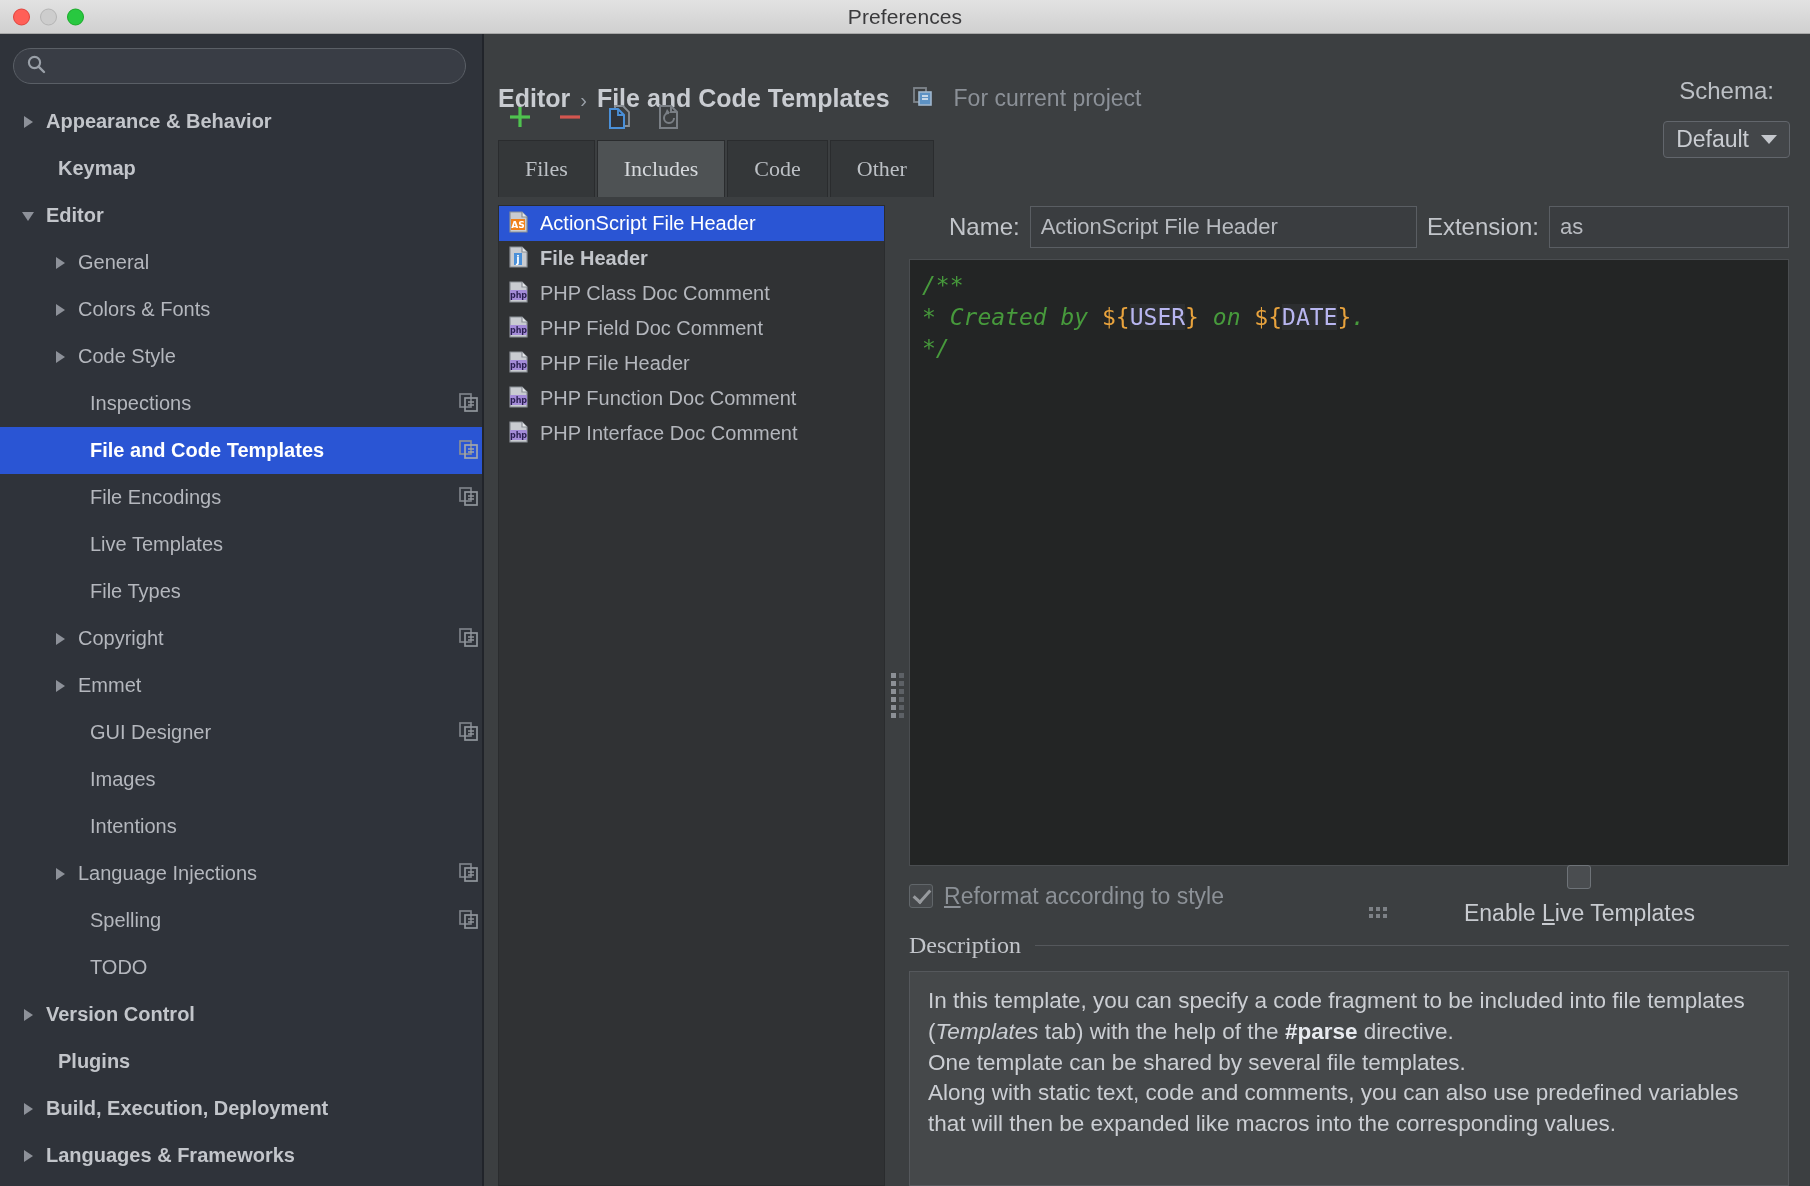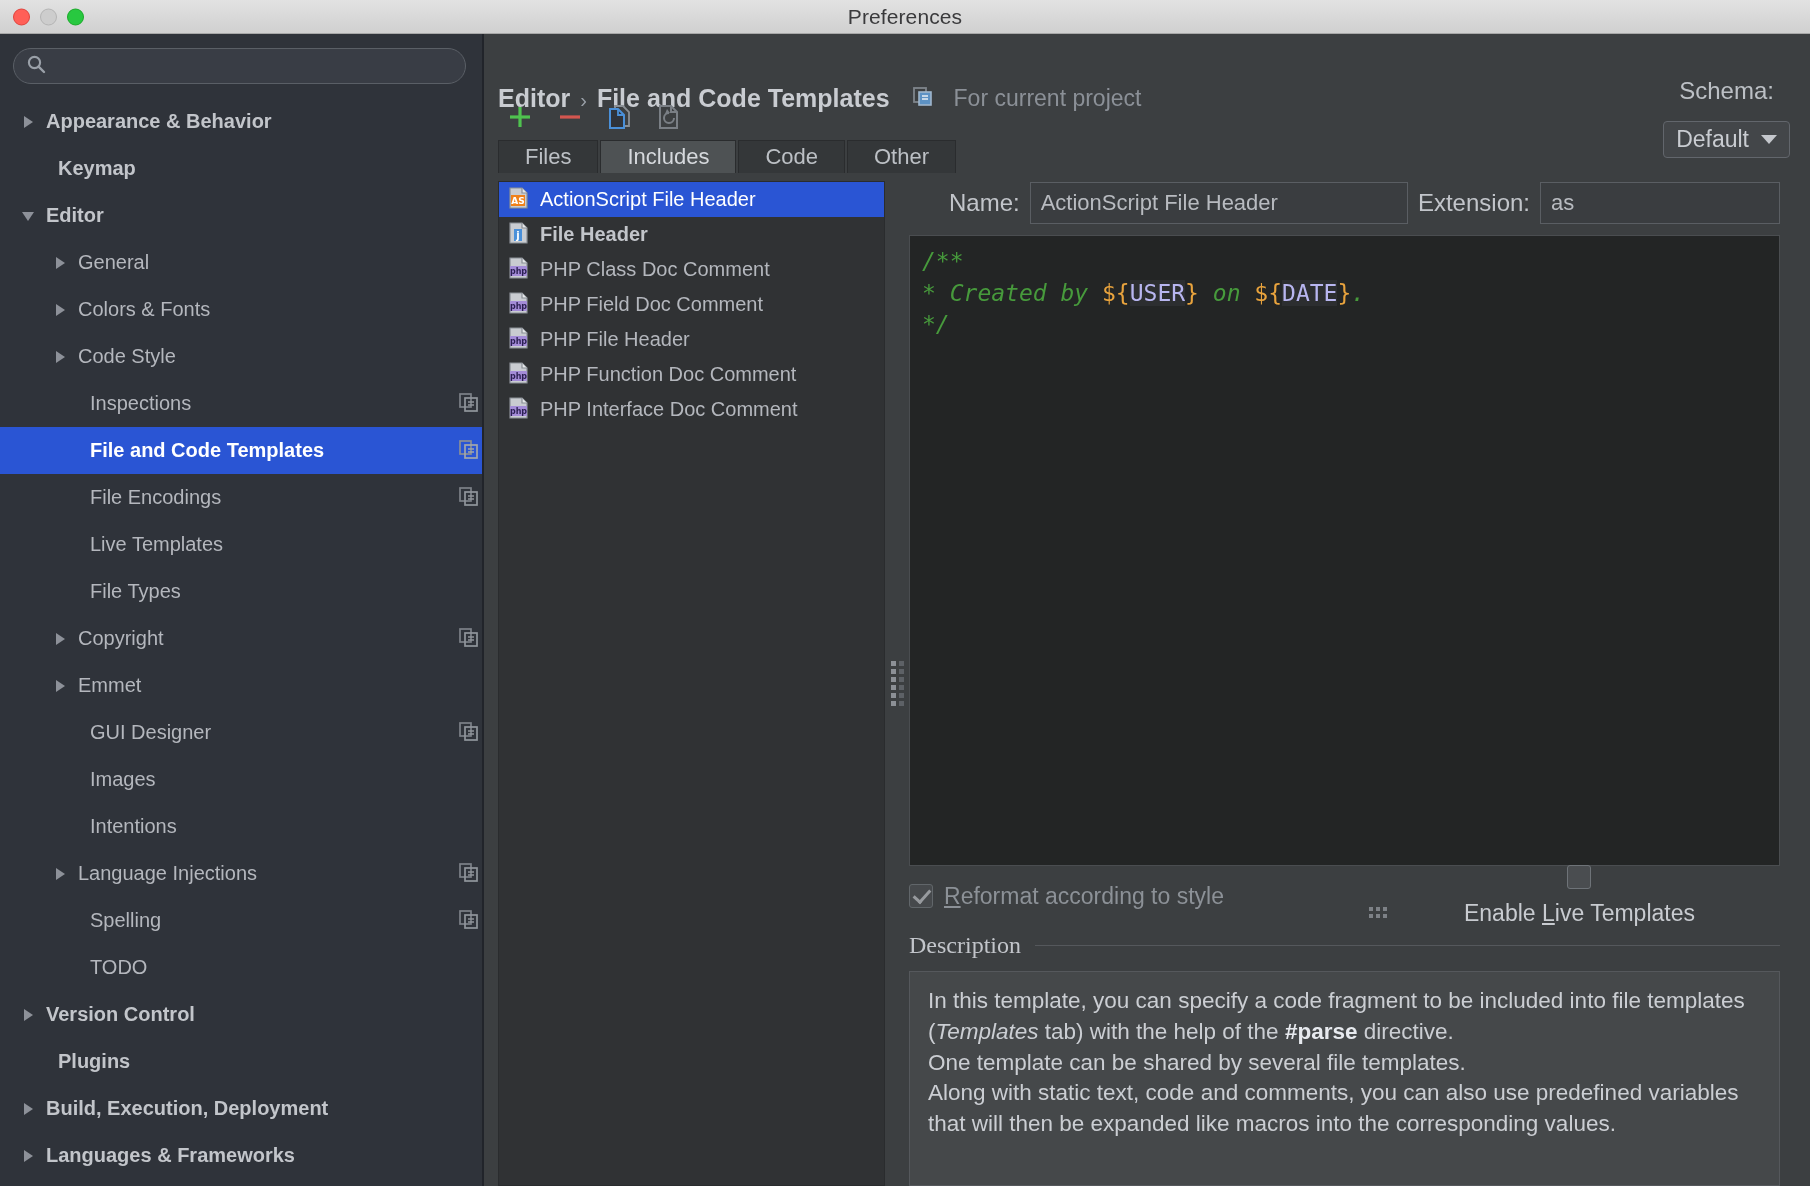--- a/index.html
+++ b/index.html
@@ -117,28 +117,28 @@
     border: 1px solid #62666c; border-radius: 4px; background: #434649;
     padding: 4px 12px; display: flex; align-items: center; gap: 12px;
     cursor: pointer; min-width: 122px;
   }
   #schema-value { font-size: 23px; color: #c9ccd1; }
   .caret { width: 0; height: 0; border-left: 8px solid transparent; border-right: 8px solid transparent; border-top: 9px solid #c4c7cc; }
 
   
   #tabs { display: flex; padding-left: 14px; margin-top: 4px; }
   .tab {
-    padding: 3px 26px; font-size: 22px; color: #bcc0c5;
+    padding: 15px 26px; font-size: 22px; color: #bcc0c5;
     background: #343739; border: 1px solid #2a2c2e; border-bottom: none;
-    margin-right: 2px; cursor: pointer;
+    margin-right: 2px; cursor: pointer; font-family: Liberation Serif, serif;
   }
   .tab.active { background: #4e5254; color: #d6d9dd; }
 
   
-  #content { flex: 1; display: flex; min-height: 0; padding: 8px 16px 0 0; }
+  #content { flex: 1; display: flex; min-height: 0; padding: 8px 7px 0 0; }
   #list-pane {
     width: 387px; min-width: 387px; background: #303234;
     border: 1px solid #2a2c2e; margin-left: 14px;
   }
   .tpl-row { height: 35px; display: flex; align-items: center; padding-left: 8px; cursor: default; }
   .tpl-row.selected { background: #2a55d4; }
   .tpl-label { font-size: 20px; color: #b4b7bd; margin-left: 9px; white-space: nowrap; }
   .tpl-row.selected .tpl-label { color: #fff; }
   .tpl-row.bold .tpl-label { font-weight: bold; color: #c2c5ca; }
 

